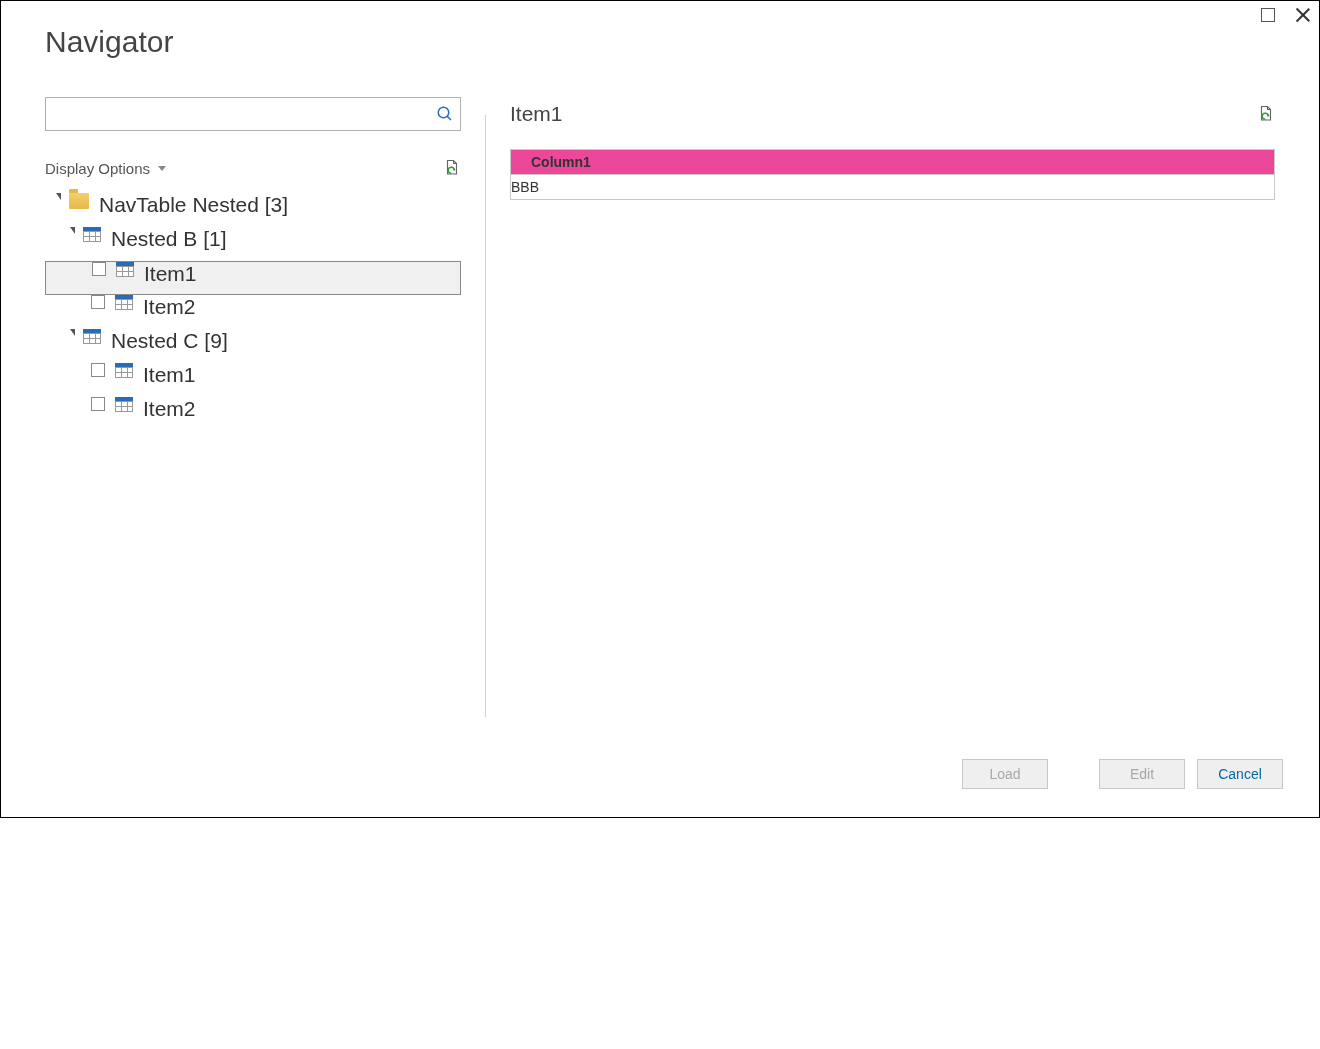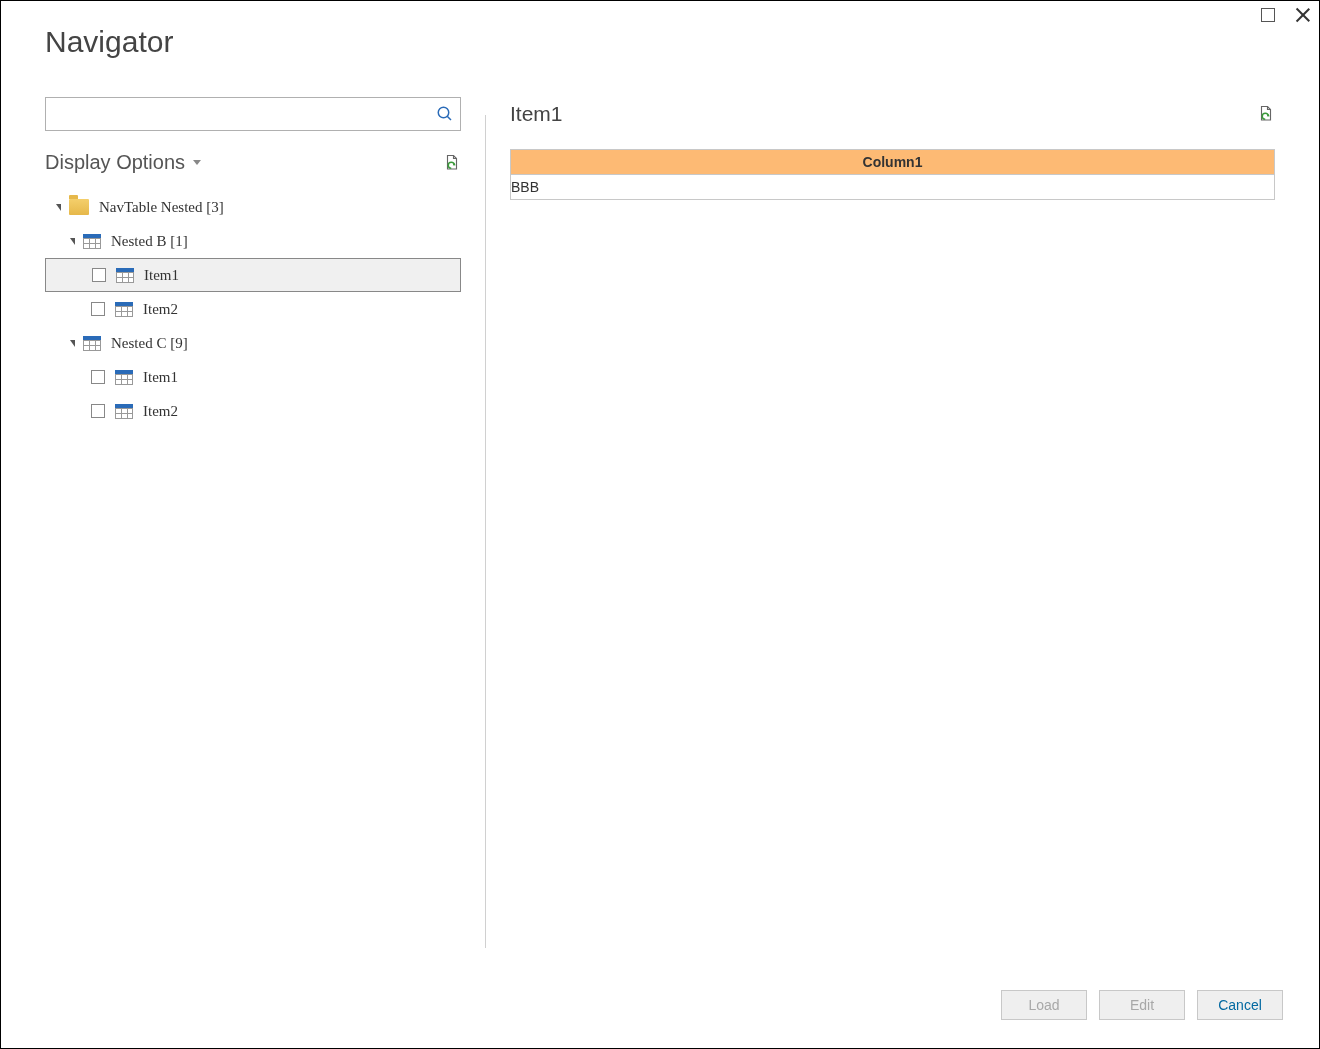--- a/index.html
+++ b/index.html
@@ -5,21 +5,21 @@
   * { box-sizing: border-box; }
   html, body {
     margin: 0; padding: 0;
     width: 1320px; height: 1049px;
     font-family: "Segoe UI", "Segoe UI Light", Arial, sans-serif;
     background: #fff;
     color: #333;
   }
   .window {
     position: relative;
-    width: 1320px; height: 1049px;
+    width: 1320px; height: 818px;
     border: 1px solid #000;
     background: #fff;
     overflow: hidden;
   }
   .titlebar-controls {
     position: absolute;
     top: 6px; right: 8px;
     display: flex;
     gap: 20px;
     align-items: center;
@@ -92,23 +92,23 @@
   .search-icon {
     width: 18px; height: 18px;
     color: #2a6bb8;
   }
 
   .options-row {
     display: flex;
     align-items: center;
     justify-content: space-between;
     width: 416px;
-    margin-top: 20px;
+    margin-top: 28px;
     color: #555;
-    font-size: 20px;
+    font-size: 15px;
     text-align: right;
   }
   .options-left {
     display: flex;
     align-items: center;
     gap: 8px;
     cursor: pointer;
   }
   .chev-down-sm {
     width: 0; height: 0;
@@ -120,27 +120,26 @@
     width: 18px; height: 18px;
     position: relative;
   }
 
   .tree {
     margin-top: 16px;
     width: 416px;
   }
   .tree-row {
     display: flex;
-    align-items: center;
+    align-items: flex-start;
     height: 34px;
-    font-size: 15px;
+    font-size: 21px;
     color: #333;
     cursor: pointer;
     padding-right: 4px;
-    font-family: Liberation Serif, serif;
   }
   .tree-row.selected {
     border: 1px solid #888;
     background: #f0f0f0;
   }
   .exp {
     width: 12px;
     display: inline-flex;
     align-items: center;
     justify-content: center;
@@ -209,25 +208,25 @@
     color: #444;
     font-weight: 400;
   }
 
   .preview-table {
     margin-top: 18px;
     border-collapse: collapse;
     font-size: 14px;
   }
   .preview-table th {
-    background: #fdba74;
+    background: #ec4899;
     border: 1px solid #c8c8c8;
-    text-align: center;
+    text-align: left;
     font-weight: 600;
-    padding: 4px 10px;
+    padding: 4px 20px;
     min-width: 90px;
     color: #333;
   }
   .preview-table td {
     border: 1px solid #c8c8c8;
     padding: 4px 0;
   }
 
   .footer {
     position: absolute;
@@ -244,20 +243,21 @@
     font-size: 14px;
     display: flex;
     align-items: center;
     justify-content: center;
     padding: 0 18px;
     cursor: pointer;
   }
   .btn.disabled {
     color: #a8a8a8;
     cursor: default;
+    margin-left: 39px;
   }
 </style>
 </head>
 <body>
 
 <div class="window">
 
   <div class="titlebar-controls">
     <div class="maximize-box"></div>
     <div class="close-x"></div>

